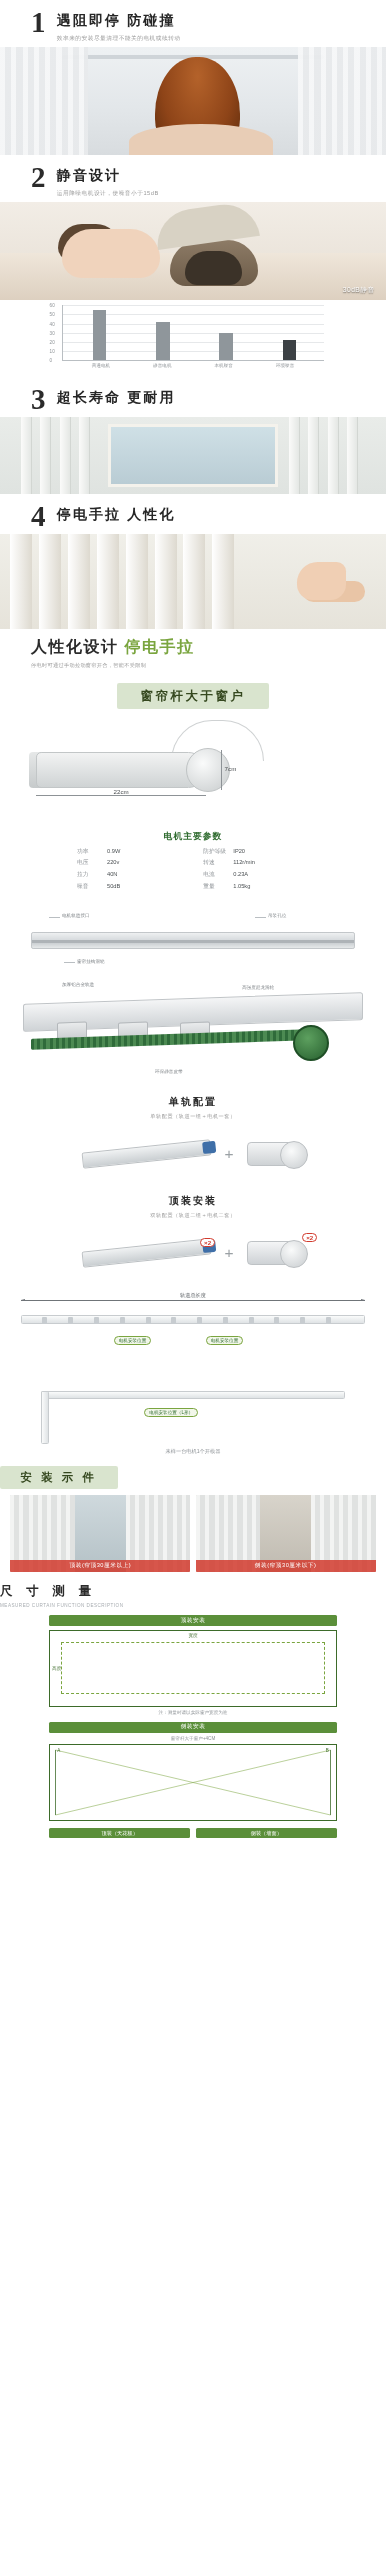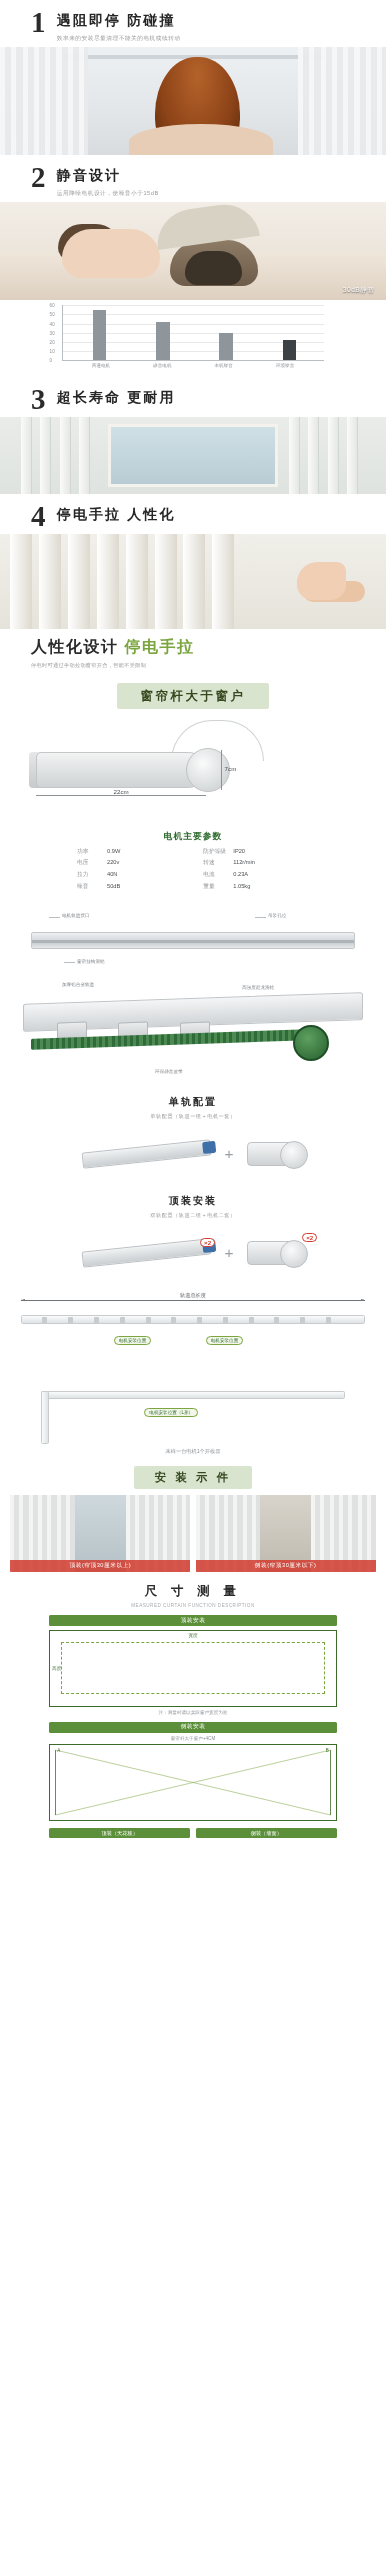--- a/index.html
+++ b/index.html
@@ -329,21 +329,21 @@
     position:absolute; left:0; right:0; top:13.4px; height:8.2px;
     background:linear-gradient(180deg,#fafbfb,#dfe3e5); border:0.5px solid #c8cccf; border-radius:1.5px;
   }
   .meas-lshape .v {
     position:absolute; left:0; top:13.4px; bottom:0; width:8.2px;
     background:linear-gradient(90deg,#fafbfb,#dfe3e5); border:0.5px solid #c8cccf; border-radius:1.5px;
   }
   .meas-foot { text-align:center; font-size:5.2px; color:#8d9296; margin-top:4.1px; }
 
   
-  .inst-head { text-align:center; margin-top:10.3px; }
+  .inst-head { margin-top:10.3px; }
   .inst-head .pill {
     display:inline-block; background:#d9e4ce; color:#35481f;
     font-size:11.3px; font-weight:bold; letter-spacing:3.1px; padding:4.1px 20.6px; border-radius:2.1px;
   }
   .inst-row { display:flex; gap:5.2px; padding: 6.2px 10.3px 0 10.3px; }
   .inst-card { flex:1; position:relative; height: 77px; border-radius:1px; overflow:hidden; }
   .inst-a { background: linear-gradient(180deg,#cfd9dd,#b4c1c6); }
   .inst-b { background: linear-gradient(180deg,#d8d4cb,#bfbab0); }
   .inst-card .cu {
     position:absolute; top:0; bottom:0; width:36%;
@@ -351,21 +351,21 @@
   }
   .inst-card .cu.l { left:0; }
   .inst-card .cu.r { right:0; }
   .inst-tag {
     position:absolute; left:0; right:0; bottom:0;
     background: rgba(210,59,46,.86); color:#fff;
     font-size:5.7px; text-align:center; padding:2.1px 0; letter-spacing:0.5px;
   }
 
   
-  .sm-head { text-align:center; margin-top: 11.3px; }
+  .sm-head { text-align:left; margin-top: 11.3px; }
   .sm-head .t { font-size:12.4px; font-weight:bold; letter-spacing:5.2px; color:#2b2b2b; }
   .sm-head .s { font-size:4.6px; color:#a8adb1; letter-spacing:0.5px; margin-top:3.1px; }
   .sm-block { margin: 7.2px 49px 0 49px; }
   .sm-title {
     text-align:center; font-size:5.7px; color:#fff; background:#5b8f3a;
     border-radius:1.5px; padding:1.5px 0; letter-spacing:0.5px;
   }
   .sm-diagram {
     position:relative; height: 77px; border:1px solid #3d6b2a; margin-top:3.1px; background:#fff;
   }

